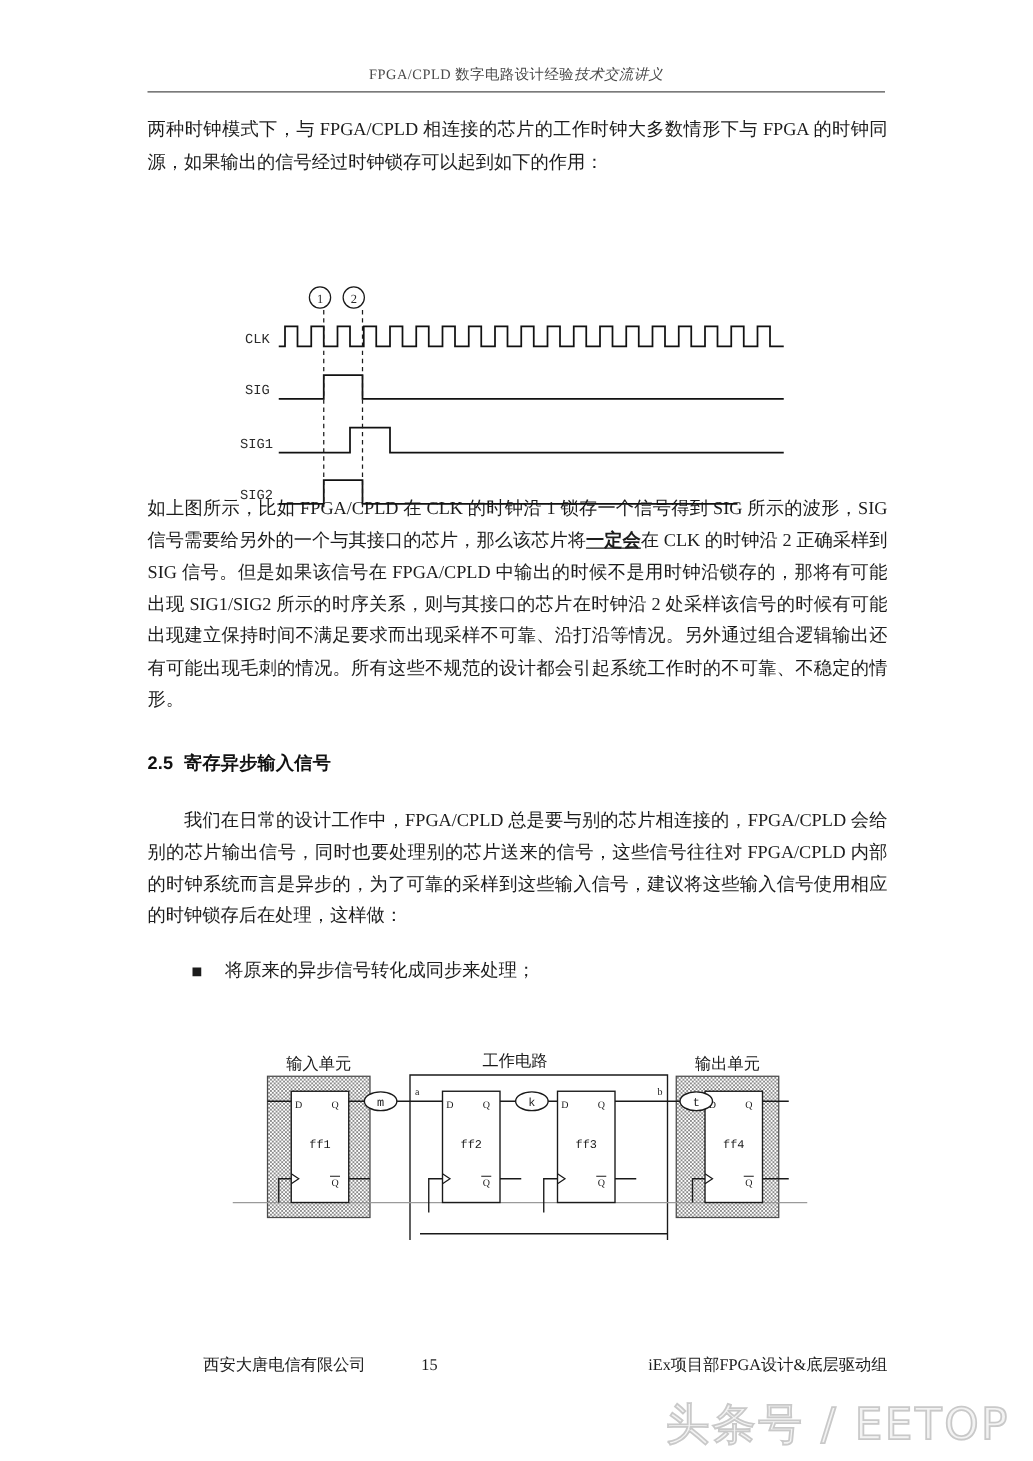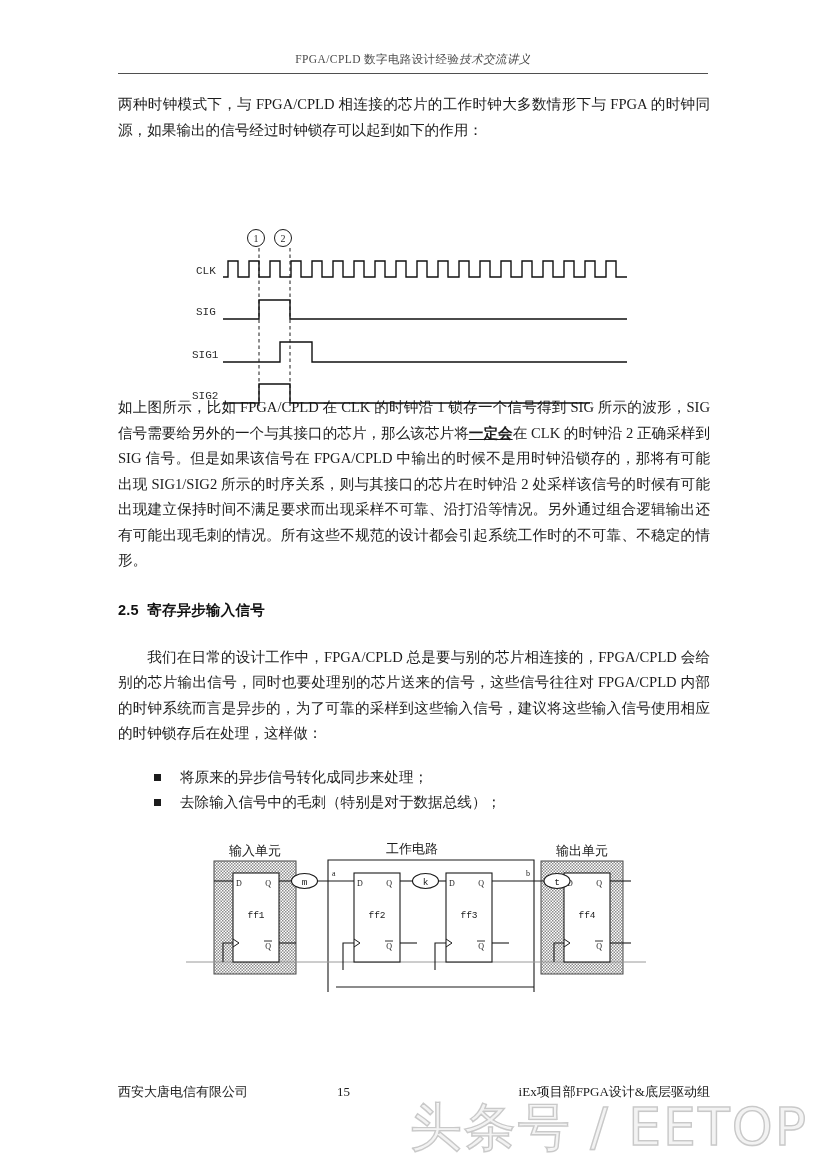--- a/index.html
+++ b/index.html
@@ -102,31 +102,31 @@
   .footer {
     position: absolute;
     left: 118px;
     top: 1083px;
     width: 592px;
     display: flex;
     align-items: baseline;
     font-size: 13px;
     color: #1c1c1c;
   }
-  .footer-left { width: 37%; text-align: left; }
+  .footer-left { width: 37%; text-align: center; }
   .footer-center { width: 16%; text-align: left; }
   .footer-right { width: 47%; text-align: right; }
 
   
   .watermark {
     position: absolute;
     right: 18px;
     bottom: 6px;
     font-family: "DejaVu Sans", sans-serif;
-    font-size: 52px;
+    font-size: 35px;
     letter-spacing: 2px;
     color: rgba(255,255,255,0);
     -webkit-text-stroke: 1.4px #c9c9c9;
     text-shadow: 0 1px 0 #f3f3f3;
     white-space: nowrap;
     pointer-events: none;
     margin-top: 43px;
   }
 
   
@@ -185,21 +185,20 @@
     <h2 class="section"><span>2.5</span>&nbsp;&nbsp;<span>寄存异步输入信号</span></h2>
 
     <div style="height:25px"></div>
 
     <p class="body indent">我们在日常的设计工作中，FPGA/CPLD 总是要与别的芯片相连接的，FPGA/CPLD 会给别的芯片输出信号，同时也要处理别的芯片送来的信号，这些信号往往对 FPGA/CPLD 内部的时钟系统而言是异步的，为了可靠的采样到这些输入信号，建议将这些输入信号使用相应的时钟锁存后在处理，这样做：</p>
 
     <div style="height:18px"></div>
 
     <ul class="bullets">
       <li>将原来的异步信号转化成同步来处理；</li>
-      <li>去除输入信号中的毛刺（特别是对于数据总线）；</li>
     </ul>
 
     <div style="height:165px"></div>
 
   </div>
 
   <div class="fig-wrap" style="left:190px; top:226px;">
     <svg width="445" height="180" viewBox="0 0 445 180">
       <g stroke="#1a1a1a" fill="none" stroke-width="1.3">
 

